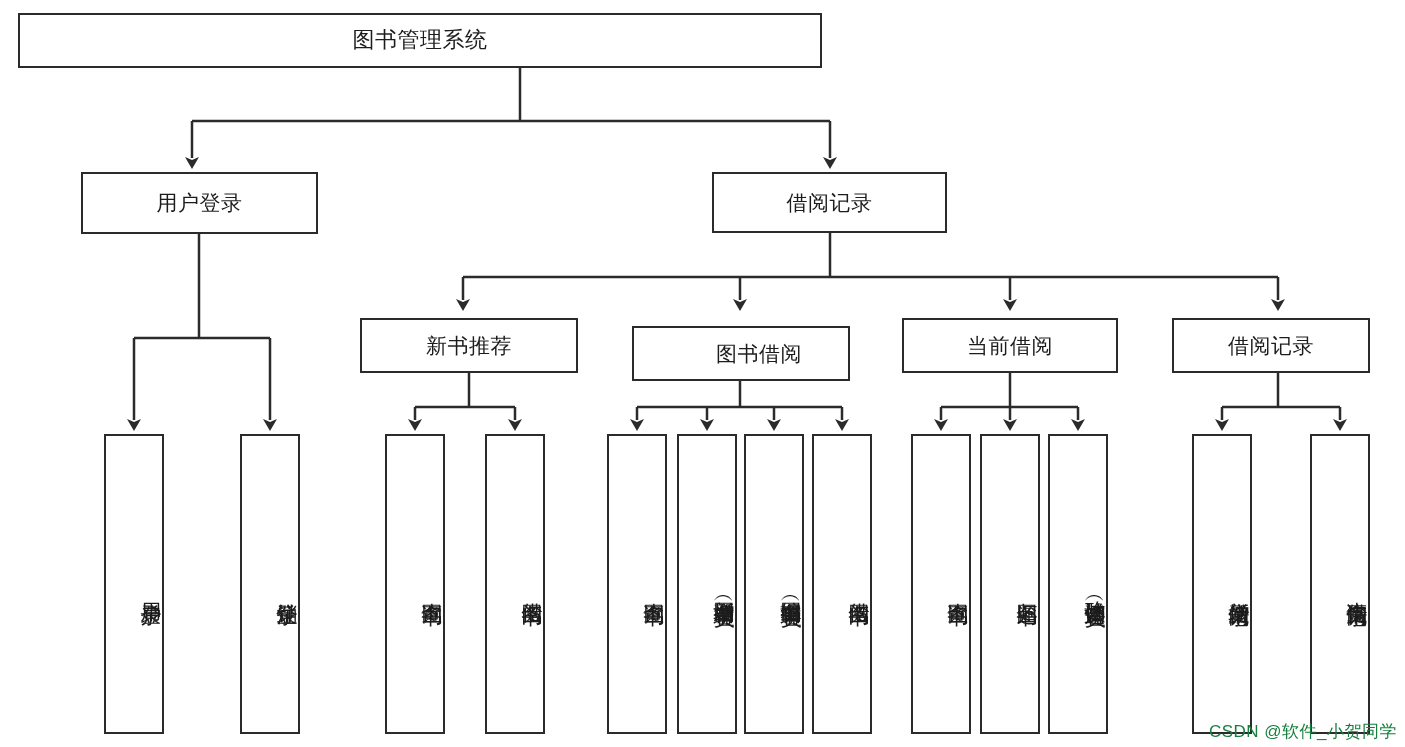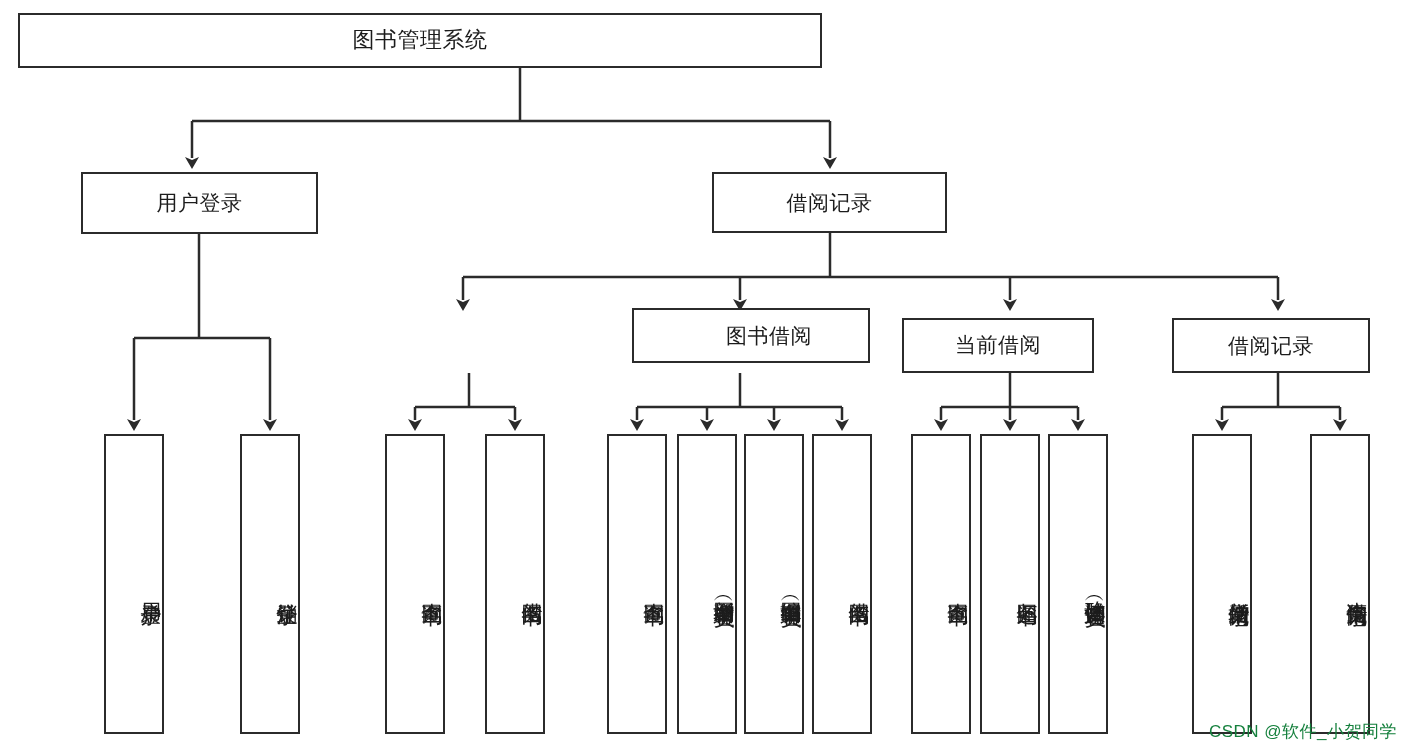--- a/index.html
+++ b/index.html
@@ -122,22 +122,23 @@
       <path d="M1222,407 L1222,420" marker-end="url(#arrow)"></path>
       <path d="M1340,407 L1340,420" marker-end="url(#arrow)"></path>
     </g>
   </svg>
 
   <div class="node horiz root" style="left:18px; top:13px; width:804px; height:55px;">图书管理系统</div>
 
   <div class="node horiz" style="left:81px; top:172px; width:237px; height:62px;">用户登录</div>
   <div class="node horiz" style="left:712px; top:172px; width:235px; height:61px;">借阅记录</div>
 
-  <div class="node horiz" style="left:632px; top:308px; width:238px; height:55px;padding-left:36px;">图书借阅</div>
-  <div class="node horiz" style="left:902px; top:318px; width:192px; height:55px;font-family:Liberation Serif, serif;">当前借阅</div>
+  <div class="node horiz" style="left:360px; top:318px; width:218px; height:55px;">新书推荐</div>
+  <div class="node horiz" style="left:632px; top:326px; width:218px; height:55px;padding-left:36px;">图书借阅</div>
+  <div class="node horiz" style="left:902px; top:318px; width:216px; height:55px;">当前借阅</div>
   <div class="node horiz" style="left:1172px; top:318px; width:198px; height:55px;">借阅记录</div>
 
   <div class="node leaf" style="left:104px; top:434px; width:60px; height:300px;">
     <span class="vtext">用户登录</span>
   </div>
   <div class="node leaf" style="left:240px; top:434px; width:60px; height:300px;">
     <span class="vtext">注销登录</span>
   </div>
 
   <div class="node leaf" style="left:385px; top:434px; width:60px; height:300px;">

